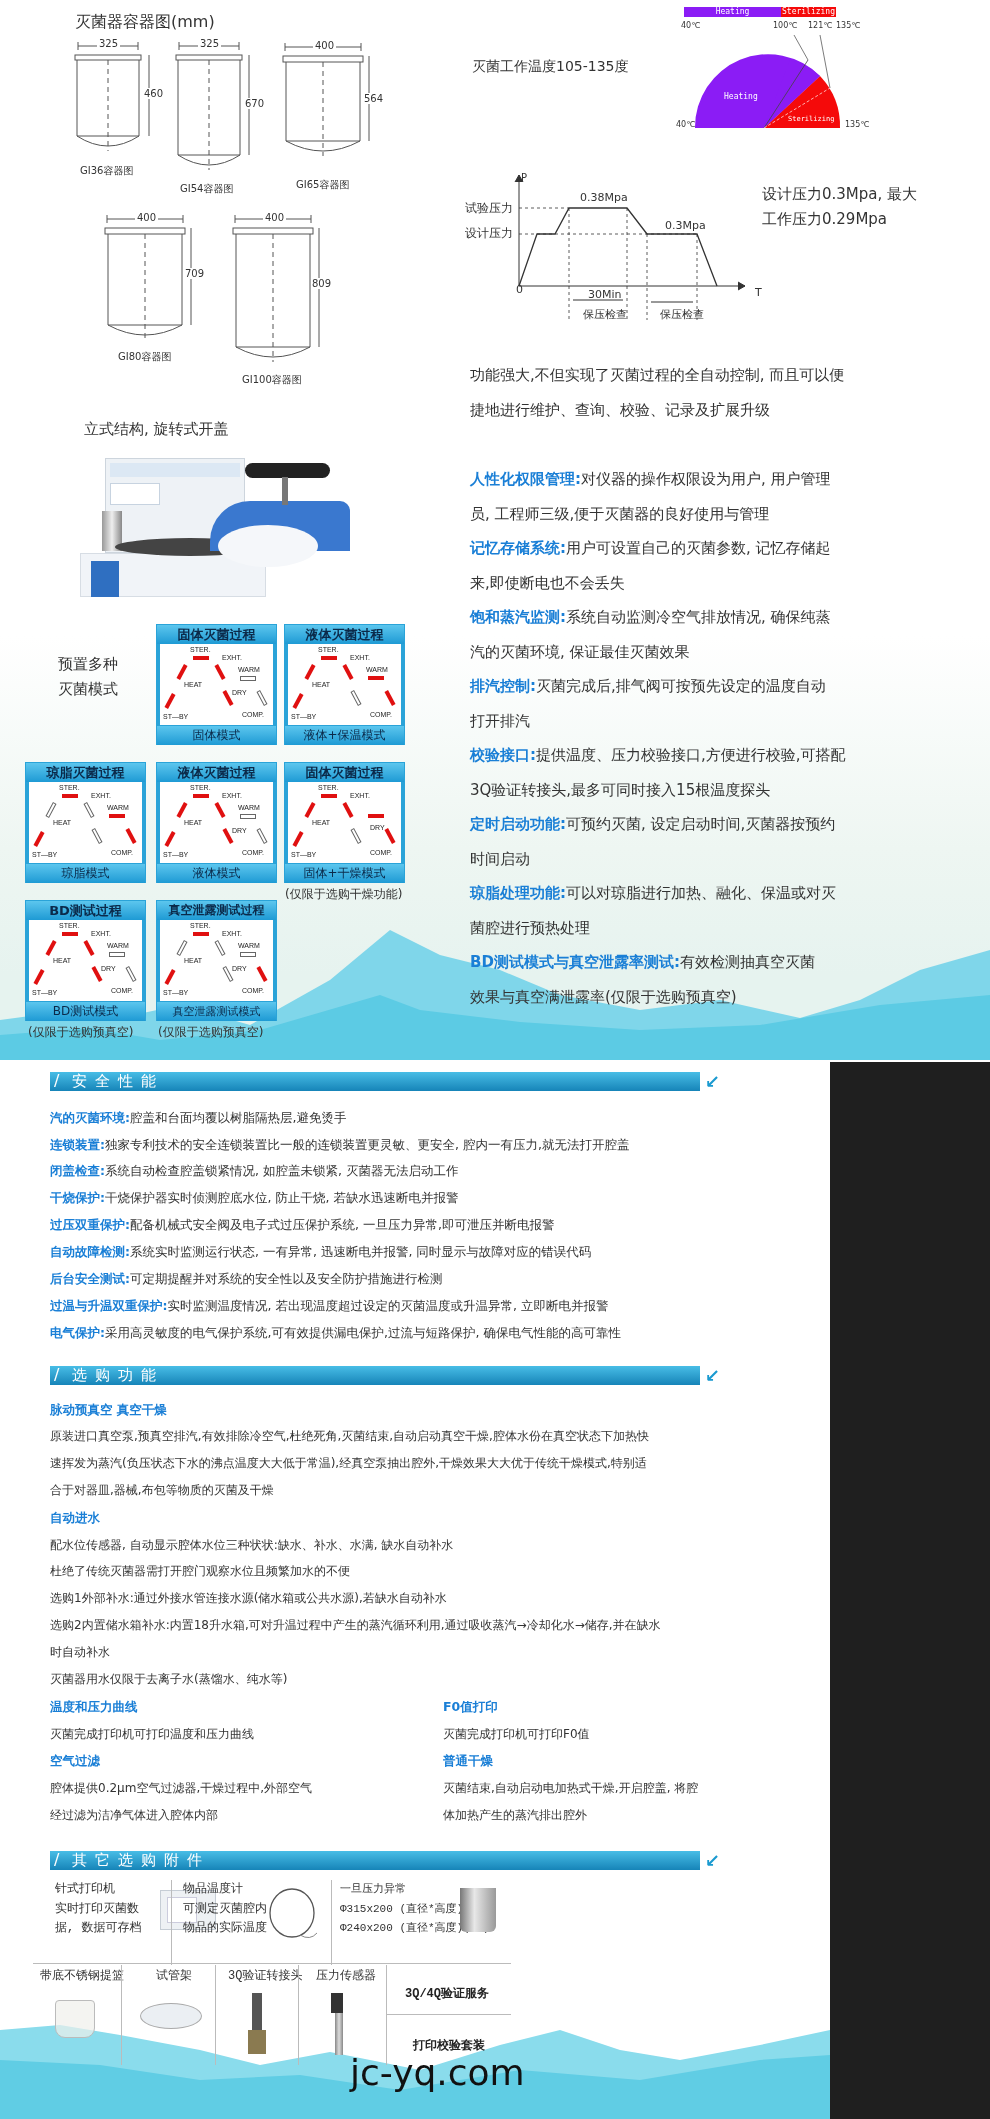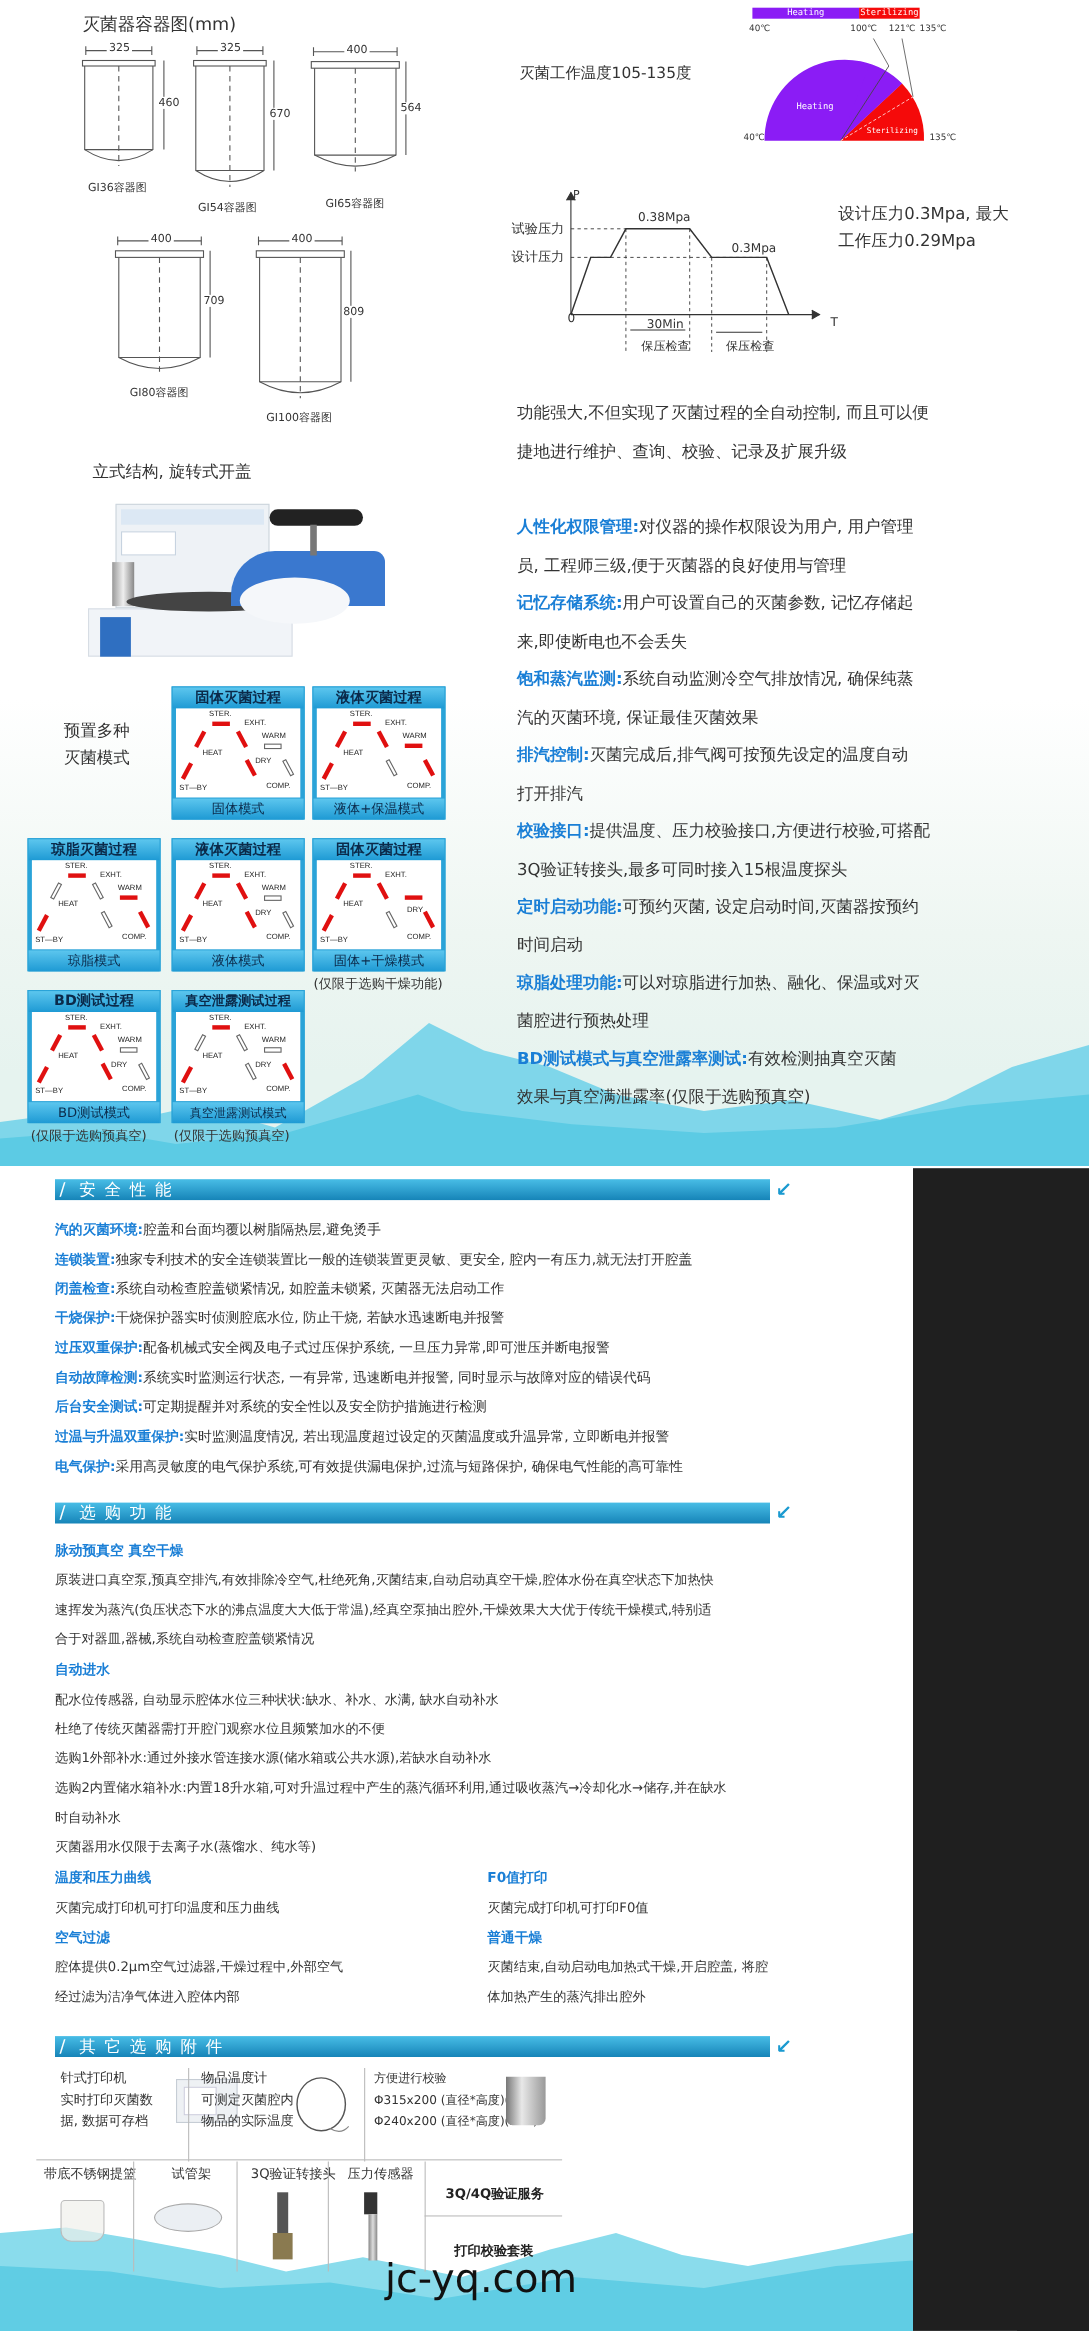--- a/index.html
+++ b/index.html
@@ -39,21 +39,21 @@
   .sec .slash { position: absolute; left: 4px; top: -1px; color: #fff; font-size: 16px; }
   .sec .st { position: absolute; left: 22px; top: 0px; color: #fff; font-size: 15px; letter-spacing: 8px; line-height: 19px; }
   .sec-arrow { position: absolute; width: 20px; height: 19px; color: #1a9ad0; font-size: 18px; line-height: 19px; font-weight: bold; }
 
   .line { position: absolute; left: 50px; font-size: 12.5px; color: #333; line-height: 16px; white-space: nowrap; }
   .line .k { color: #1a7fd6; font-weight: bold; }
   .sub { position: absolute; font-size: 12.5px; color: #1a7fd6; font-weight: bold; }
   .p { position: absolute; font-size: 12px; color: #333; line-height: 16px; white-space: nowrap; }
 
   
-  .acc { position: absolute; font-size: 12px; color: #333; line-height: 19.5px; }
+  .acc { position: absolute; font-size: 12px; color: #333; line-height: 19.5px; font-family: Liberation Mono, monospace; }
   .vline { position: absolute; width: 1px; background: #bbb; }
   .hline { position: absolute; height: 1px; background: #bbb; }
 </style>
 </head>
 <body>
 
 <div id="top">
 
   <svg class="mount" style="top:900px;height:160px" viewBox="0 0 990 160" preserveAspectRatio="none">
     <path d="M0,120 L60,112 L120,118 L180,105 L250,125 L330,80 L390,30 L440,55 L500,70 L560,95 L640,110 L720,100 L800,118 L860,100 L920,70 L990,50 L990,160 L0,160 Z" fill="#7fd6ea"></path>
@@ -409,21 +409,21 @@
 
 <div class="sec" style="top:1366px">
   <span class="slash">/</span>
     <span class="st">选购功能</span>
 </div>
 <div class="sec-arrow" style="left:705px;top:1366px">↙</div>
 
 <div class="sub" style="left:50px;top:1402px">脉动预真空  真空干燥</div>
 <div class="p" style="left:50px;top:1428px">原装进口真空泵,预真空排汽,有效排除冷空气,杜绝死角,灭菌结束,自动启动真空干燥,腔体水份在真空状态下加热快</div>
 <div class="p" style="left:50px;top:1455px">速挥发为蒸汽(负压状态下水的沸点温度大大低于常温),经真空泵抽出腔外,干燥效果大大优于传统干燥模式,特别适</div>
-<div class="p" style="left:50px;top:1482px">合于对器皿,器械,系统自动检查腔盖锁紧情况</div>
+<div class="p" style="left:50px;top:1482px">合于对器皿,器械,布包等物质的灭菌及干燥</div>
 
 <div class="sub" style="left:50px;top:1510px">自动进水</div>
 <div class="p" style="left:50px;top:1537px">配水位传感器, 自动显示腔体水位三种状状:缺水、补水、水满,  缺水自动补水</div>
 <div class="p" style="left:50px;top:1563px">杜绝了传统灭菌器需打开腔门观察水位且频繁加水的不便</div>
 <div class="p" style="left:50px;top:1590px">选购1外部补水:通过外接水管连接水源(储水箱或公共水源),若缺水自动补水</div>
 <div class="p" style="left:50px;top:1617px">选购2内置储水箱补水:内置18升水箱,可对升温过程中产生的蒸汽循环利用,通过吸收蒸汽→冷却化水→储存,并在缺水</div>
 <div class="p" style="left:50px;top:1644px">时自动补水</div>
 <div class="p" style="left:50px;top:1671px">灭菌器用水仅限于去离子水(蒸馏水、纯水等)</div>
 
 <div class="sub" style="left:50px;top:1699px">温度和压力曲线</div>
@@ -457,21 +457,21 @@
   <div>物品温度计</div>
   <div>可测定灭菌腔内</div>
   <div>物品的实际温度</div>
 </div>
 <svg class="abs" style="left:265px;top:1885px" width="60" height="60">
   <ellipse cx="27" cy="28" rx="22" ry="24" fill="none" stroke="#555" stroke-width="1.3"></ellipse>
   <path d="M35,50 Q45,56 52,48" fill="none" stroke="#888"></path>
 </svg>
 <div class="vline" style="left:331px;top:1880px;height:85px"></div>
 <div class="acc" style="left:340px;top:1880px;font-size:11px">
-  <div>方便进行校验</div>
+  <div>一旦压力异常</div>
   <div>Φ315x200  (直径*高度)(mm)</div>
   <div>Φ240x200  (直径*高度)(mm)</div>
 </div>
 <div class="abs" style="left:460px;top:1888px;width:36px;height:44px;background:linear-gradient(90deg,#777,#e8e8e8 40%,#999);border-radius:0 0 6px 6px"></div>
 <div class="hline" style="left:33px;top:1963px;width:478px"></div>
 
 <div class="acc" style="left:40px;top:1967px">带底不锈钢提篮</div>
 <div class="abs" style="left:55px;top:2000px;width:40px;height:38px;border:1px solid #bbb;border-radius:4px 4px 10px 10px;background:rgba(240,240,235,0.7)"></div>
 <div class="vline" style="left:121px;top:1965px;height:100px"></div>
 <div class="acc" style="left:156px;top:1967px">试管架</div>

